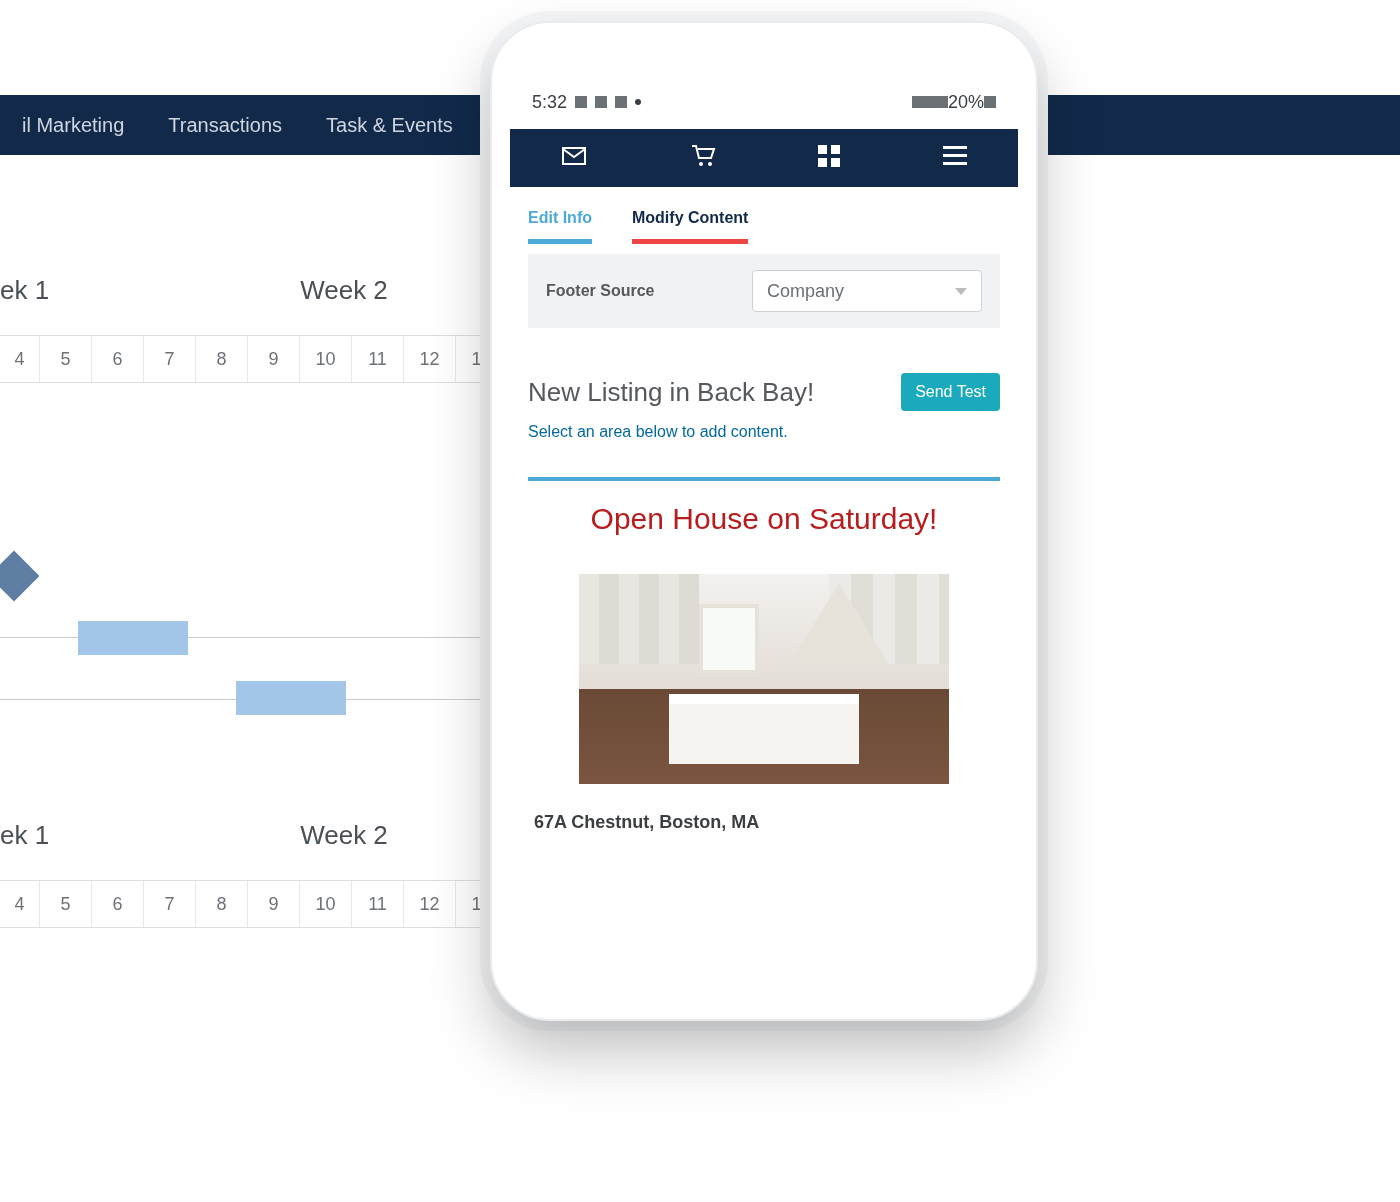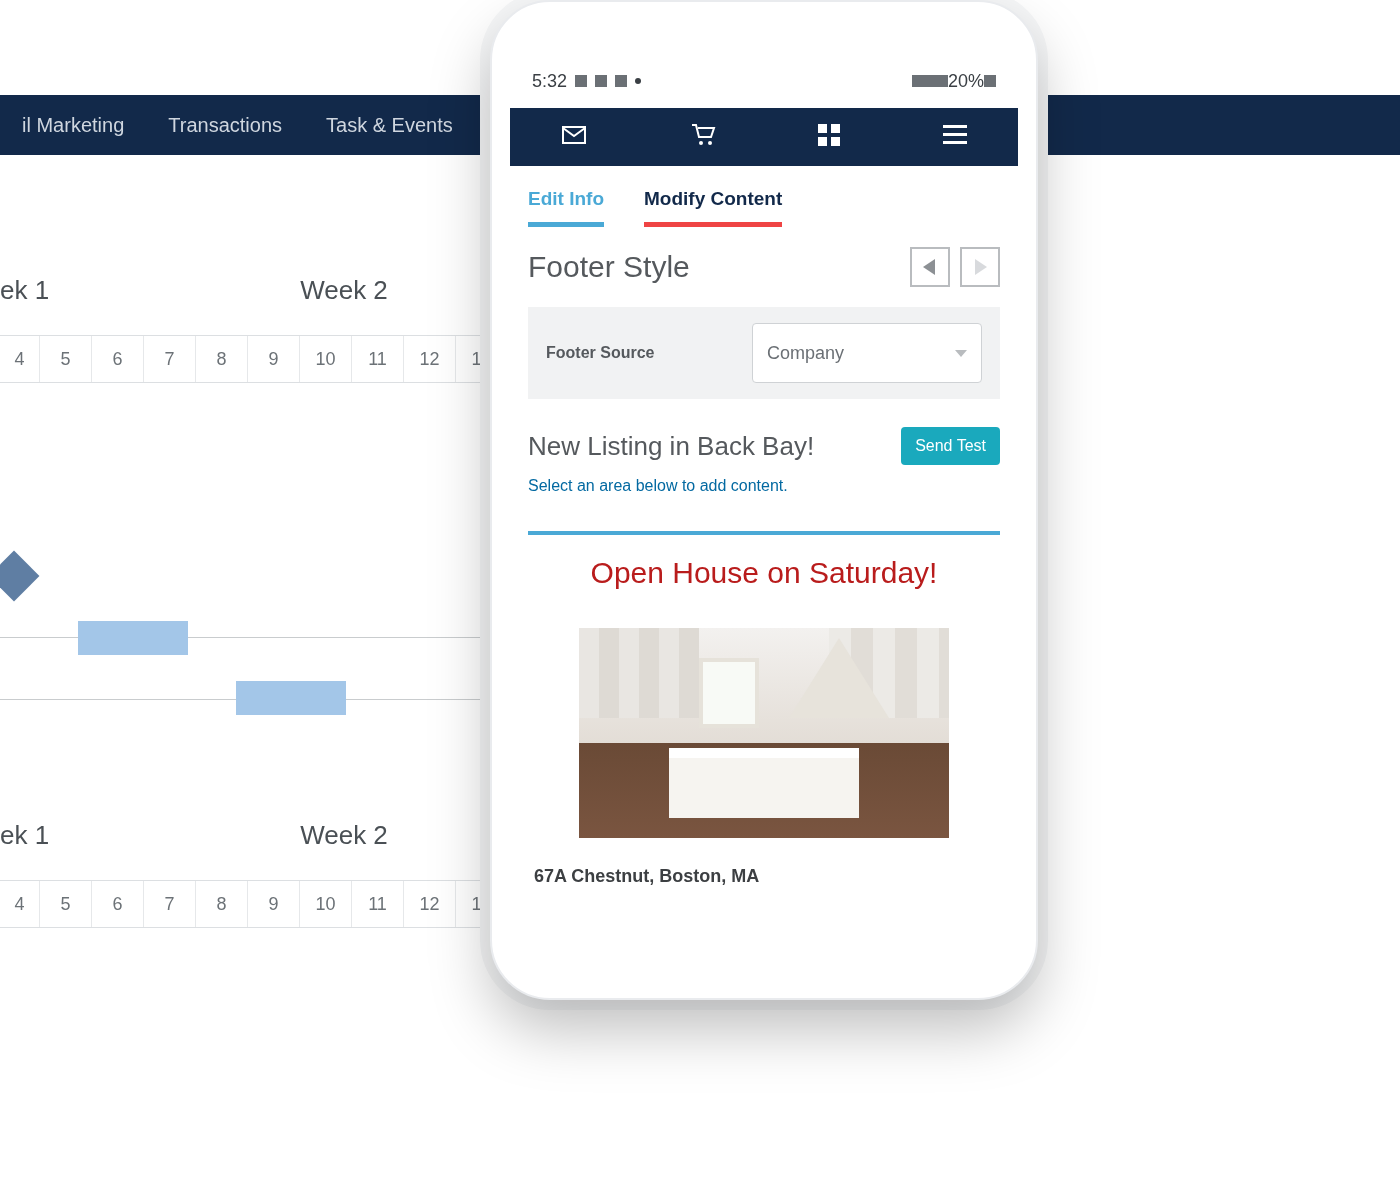--- a/index.html
+++ b/index.html
@@ -98,21 +98,21 @@
     background: #c9ccce;
     height: 1px;
     width: 508px;
   }
   .hr1 { top: 254px; }
   .hr2 { top: 316px; }
 
   
   .phone {
     position: absolute;
-    top: 0; left: 490px;
+    top: 21px; left: 490px;
     width: 548px;
     height: 1000px;
     background: #fff;
     border: 2px solid #e9ebee;
     border-radius: 60px;
     box-shadow: 0 30px 60px rgba(0,0,0,0.25), 0 0 0 10px #f6f7f8;
     overflow: hidden;
   }
   .phone-inner {
     position: absolute;
@@ -162,21 +162,21 @@
     color: #fff;
   }
   .appbar svg { fill: #fff; }
 
   .tabs {
     display: flex;
     padding: 22px 18px 0 18px;
     gap: 40px;
   }
   .tab {
-    font-size: 19px;
+    font-size: 16px;
     font-weight: 600;
     padding-bottom: 12px;
     color: #12294a;
   }
   .tab.active {
     color: #4aa9d6;
     border-bottom: 5px solid #4aa9d6;
   }
   .tab.inactive {
     border-bottom: 5px solid #ef4444;
@@ -211,21 +211,21 @@
     align-items: center;
     justify-content: space-between;
   }
   .footer-source-row label {
     font-size: 16px;
     font-weight: 700;
     color: #55595d;
   }
   .select {
     width: 230px;
-    height: 60px;
+    height: 42px;
     border: 1px solid #cfd2d5;
     background: #fff;
     display: flex;
     align-items: center;
     justify-content: space-between;
     padding: 0 14px;
     color: #6b7075;
     font-size: 18px;
     border-radius: 4px;
   }
@@ -233,21 +233,21 @@
     width: 0; height: 0;
     border-left: 6px solid transparent;
     border-right: 6px solid transparent;
     border-top: 7px solid #b9bcbf;
   }
 
   .listing-head {
     display: flex;
     align-items: center;
     justify-content: space-between;
-    padding: 28px 18px 6px 18px;
+    padding: 45px 18px 6px 18px;
   }
   .listing-head h3 {
     font-size: 26px;
     font-weight: 400;
     color: #55595d;
   }
   .sendtest {
     background: #1aa9bd;
     color: #fff;
     border: none;
@@ -425,35 +425,20 @@
             <rect y="16" width="24" height="3" fill="#fff"></rect>
           </svg>
       </span>
     </div>
 
     <div class="tabs">
       <div class="tab active">Edit Info</div>
       <div class="tab inactive">Modify Content</div>
     </div>
 
-    <div class="section-head">
-      <h2>Footer Style</h2>
-      <div class="navbtns">
-        <div class="navbtn">
-          <svg width="14" height="16" viewBox="0 0 14 16">
-              <path d="M12 0v16L0 8z" fill="#8c9094"></path>
-            </svg>
-        </div>
-        <div class="navbtn disabled">
-          <svg width="14" height="16" viewBox="0 0 14 16">
-              <path d="M2 0v16l12-8z" fill="#d8dadd"></path>
-            </svg>
-        </div>
-      </div>
-    </div>
 
     <div class="footer-source-row">
       <label>Footer Source</label>
       <div class="select">
         <span>Company</span>
         <span class="chev"></span>
       </div>
     </div>
 
     <div class="listing-head">

